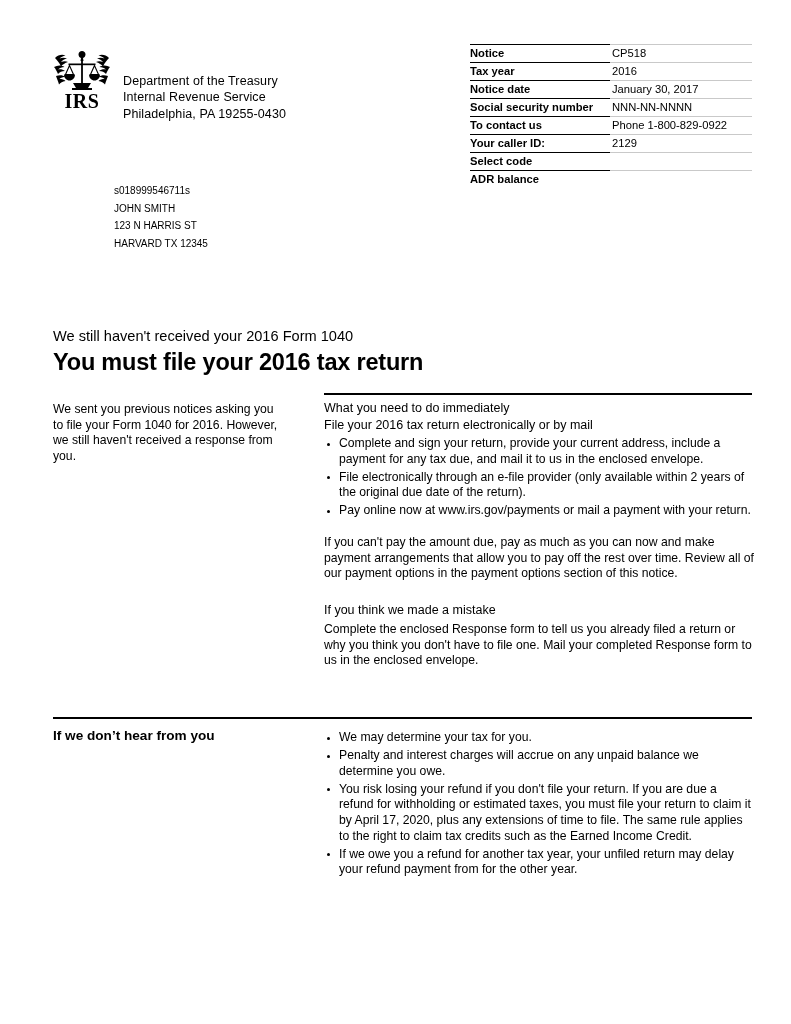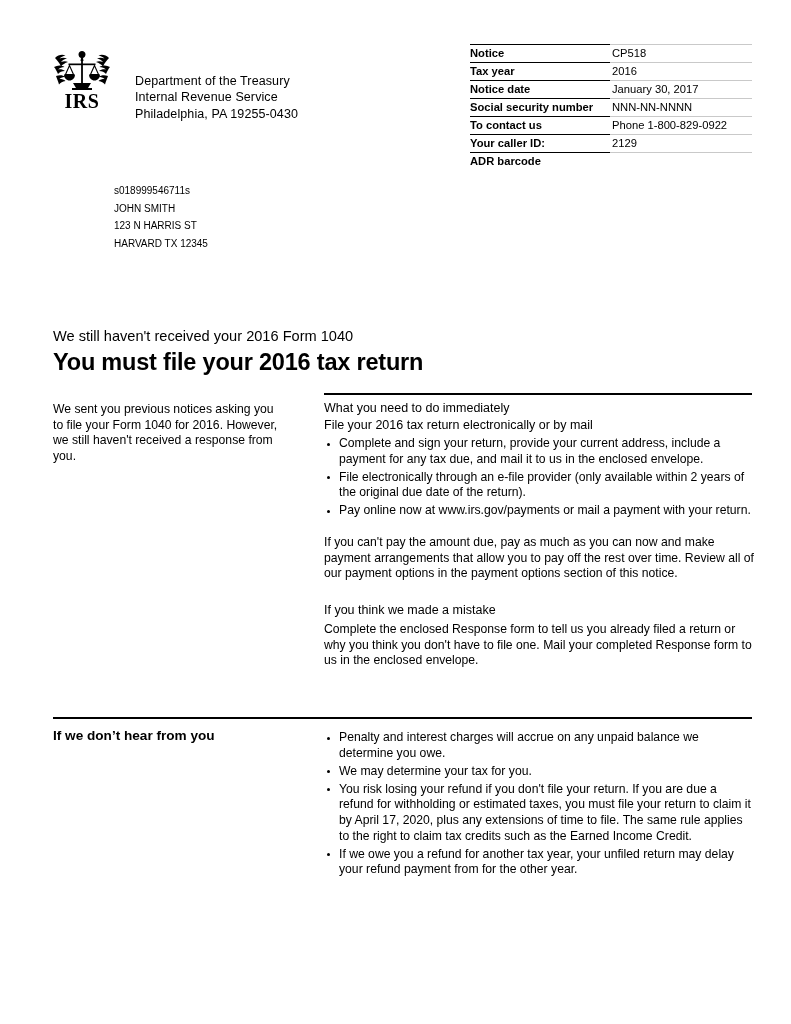--- a/index.html
+++ b/index.html
@@ -31,21 +31,21 @@
     display: flex;
     align-items: flex-start;
   }
   .irs-logo {
     width: 58px;
     height: 64px;
     flex: none;
     margin-top: 2px;
   }
   .agency-lines {
-    margin-left: 24px;
+    margin-left: 12px;
     margin-top: 28px;
     font-size: 12.5px;
     line-height: 16.4px;
     white-space: nowrap;
   }
   .agency-lines div { letter-spacing: 0.1px; }
 
   .recipient {
     position: absolute;
     left: 114px;
@@ -278,21 +278,25 @@
       </tr>
       <tr>
         <td class="lbl">To contact us</td>
         <td class="val">Phone 1-800-829-0922</td>
       </tr>
       <tr>
         <td class="lbl">Your caller ID:</td>
         <td class="val">2129</td>
       </tr>
       <tr>
-        <td class="lbl">ADR barcode</td>
+        <td class="lbl">Select code</td>
+        <td class="val"></td>
+      </tr>
+      <tr>
+        <td class="lbl">ADR balance</td>
         <td class="val"></td>
       </tr>
     </tbody>
   </table>
 
   <div class="subject-line">We still haven't received your 2016 Form 1040</div>
   <div class="headline">You must file your 2016 tax return</div>
 
   <div class="rule-right"></div>
 
@@ -309,20 +313,20 @@
     <p class="para">If you can't pay the amount due, pay as much as you can now and make payment arrangements that allow you to pay off the rest over time. Review all of our payment options in the payment options section of this notice.</p>
     <h3 class="sub spaced">If you think we made a mistake</h3>
     <p class="para tight">Complete the enclosed Response form to tell us you already filed a return or why you think you don't have to file one. Mail your completed Response form to us in the enclosed envelope.</p>
   </div>
 
   <div class="rule-full"></div>
 
   <div class="section-label">If we don’t hear from you</div>
   <div class="col-right-2">
     <ul class="bullets">
+      <li>We may determine your tax for you.</li>
       <li>Penalty and interest charges will accrue on any unpaid balance we determine you owe.</li>
-      <li>We may determine your tax for you.</li>
       <li>You risk losing your refund if you don't file your return. If you are due a refund for withholding or estimated taxes, you must file your return to claim it by April 17, 2020, plus any extensions of time to file. The same rule applies to the right to claim tax credits such as the Earned Income Credit.</li>
       <li>If we owe you a refund for another tax year, your unfiled return may delay your refund payment from for the other year.</li>
     </ul>
   </div>
 
 </div>
 
 </body></html>

